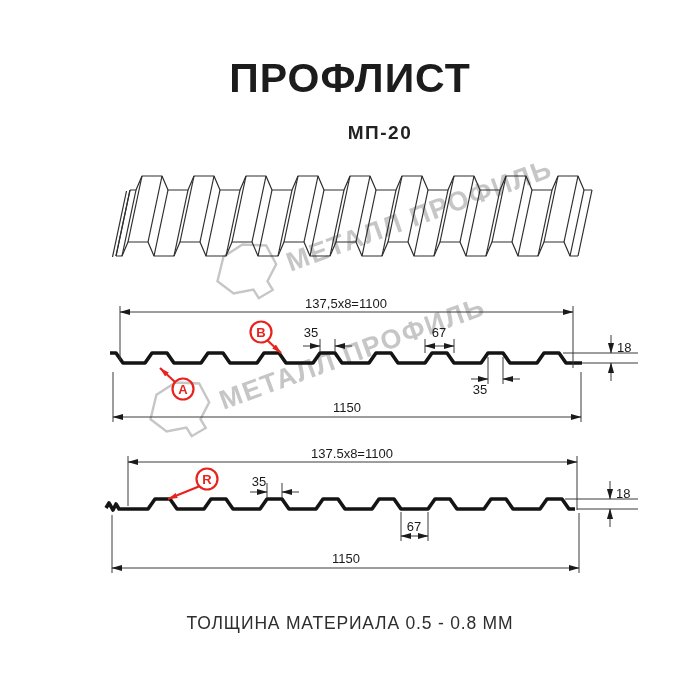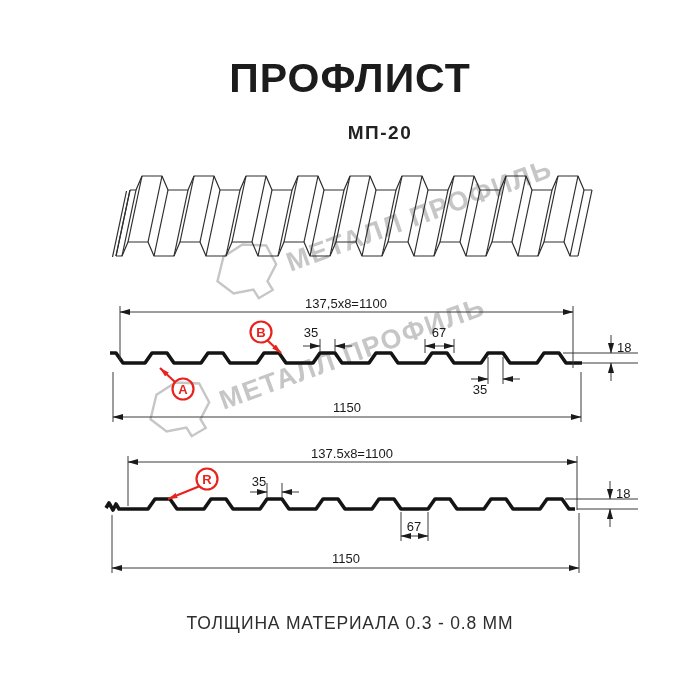--- a/index.html
+++ b/index.html
@@ -173,14 +173,14 @@
       <text class="dtx" x="346" y="563" text-anchor="middle">1150</text>
 
       <g>
         <line class="red" stroke="#e8231d" stroke-width="1.4" x1="200" y1="486" x2="168" y2="499" marker-end="url(#ar)"></line>
         <circle class="red" stroke="#e8231d" cx="207" cy="479" r="10.5"></circle>
         <text class="rtx" fill="#e8231d" x="207" y="483.5" text-anchor="middle">R</text>
       </g>
     </g>
   </svg>
 
-  <div class="footer">ТОЛЩИНА МАТЕРИАЛА 0.3 - 0.8 ММ</div>
+  <div class="footer">ТОЛЩИНА МАТЕРИАЛА 0.5 - 0.8 ММ</div>
 </div>
 
 </body></html>

